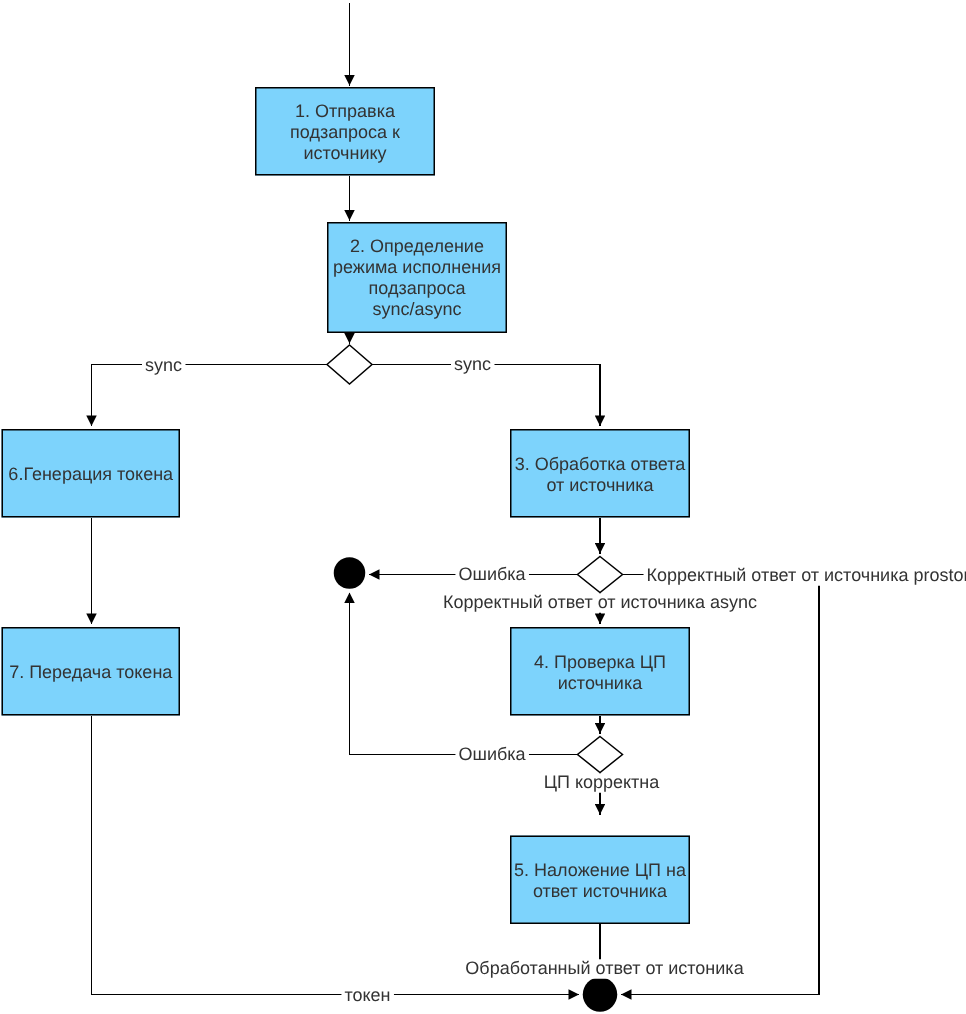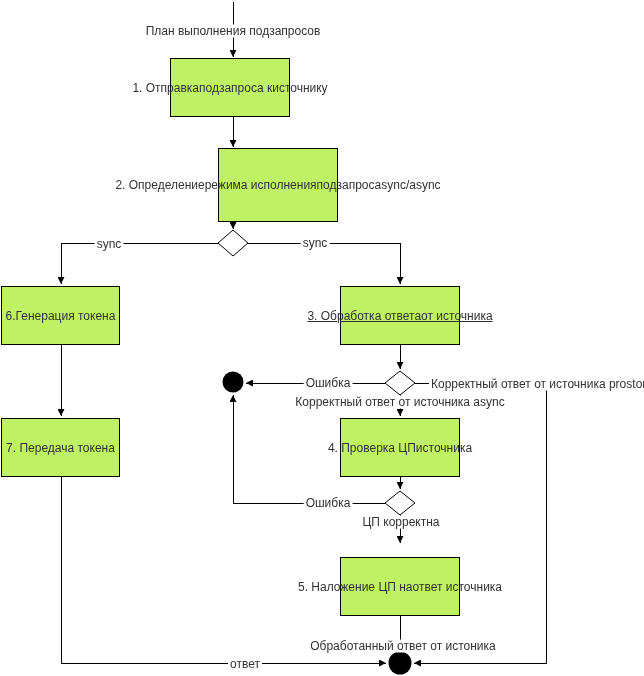--- a/index.html
+++ b/index.html
@@ -10,24 +10,24 @@
     font-family:"Liberation Sans", sans-serif;
     overflow:hidden;
   }
   .edges{position:absolute;left:0;top:0;width:644px;height:676px;}
   .edges path.edge{stroke:#000;stroke-width:1;fill:none;shape-rendering:crispEdges;}
   .edges polygon.diamond{fill:#ffffff;stroke:#000;stroke-width:1;}
   .edges circle.terminal{fill:#000000;stroke:none;}
   .node{
     position:absolute;
     box-sizing:border-box;
-    background:#bef264;
+    background:#7dd3fc;
     border:1px solid #000000;
     display:flex;
-    flex-direction:row;
+    flex-direction:column;
     justify-content:center;
     align-items:center;
     text-align:center;
     font-size:12px;
     line-height:14px;
     color:#333333;
     padding:2px;
   }
   .node div{white-space:nowrap;}
   .edge-label{
@@ -36,21 +36,21 @@
     background:#ffffff;
     font-size:12px;
     line-height:13px;
     color:#333333;
     white-space:nowrap;
     padding:0 2px;
   }
   
   #box1{left:170px;top:58px;width:120px;height:59px;}
   #box2{left:170px;top:148px;width:120px;height:74px;margin-left:48px;}
-  #box3{left:340px;top:286px;width:120px;height:59px;text-decoration:underline;}
+  #box3{left:340px;top:286px;width:120px;height:59px;}
   #box4{left:340px;top:418px;width:120px;height:59px;}
   #box5{left:340px;top:545px;width:120px;height:59px;margin-top:12px;}
   #box6{left:1px;top:286px;width:119px;height:59px;}
   #box7{left:1px;top:418px;width:119px;height:59px;}
   
   #lbl-start{left:233px;top:31px;}
   #lbl-async{left:109px;top:244px;}
   #lbl-sync{left:315px;top:243px;}
   #lbl-error-top{left:328px;top:383px;}
   #lbl-prostore{left:542px;top:384px;}
@@ -125,24 +125,23 @@
   </div>
 
   <div class="node" id="box6">
     <div>6.Генерация токена</div>
   </div>
 
   <div class="node" id="box7">
     <div>7. Передача токена</div>
   </div>
 
-  <div class="edge-label" id="lbl-start">План выполнения подзапросов</div>
   <div class="edge-label" id="lbl-async">sync</div>
   <div class="edge-label" id="lbl-sync">sync</div>
   <div class="edge-label" id="lbl-error-top">Ошибка</div>
   <div class="edge-label" id="lbl-prostore">Корректный ответ от источника prostore</div>
   <div class="edge-label" id="lbl-smevql">Корректный ответ от источника async</div>
   <div class="edge-label" id="lbl-error-bottom">Ошибка</div>
   <div class="edge-label" id="lbl-cp-ok">ЦП корректна</div>
   <div class="edge-label" id="lbl-processed">Обработанный ответ от истоника</div>
-  <div class="edge-label" id="lbl-token">ответ</div>
+  <div class="edge-label" id="lbl-token">токен</div>
 
 </div>
 
 </body></html>

